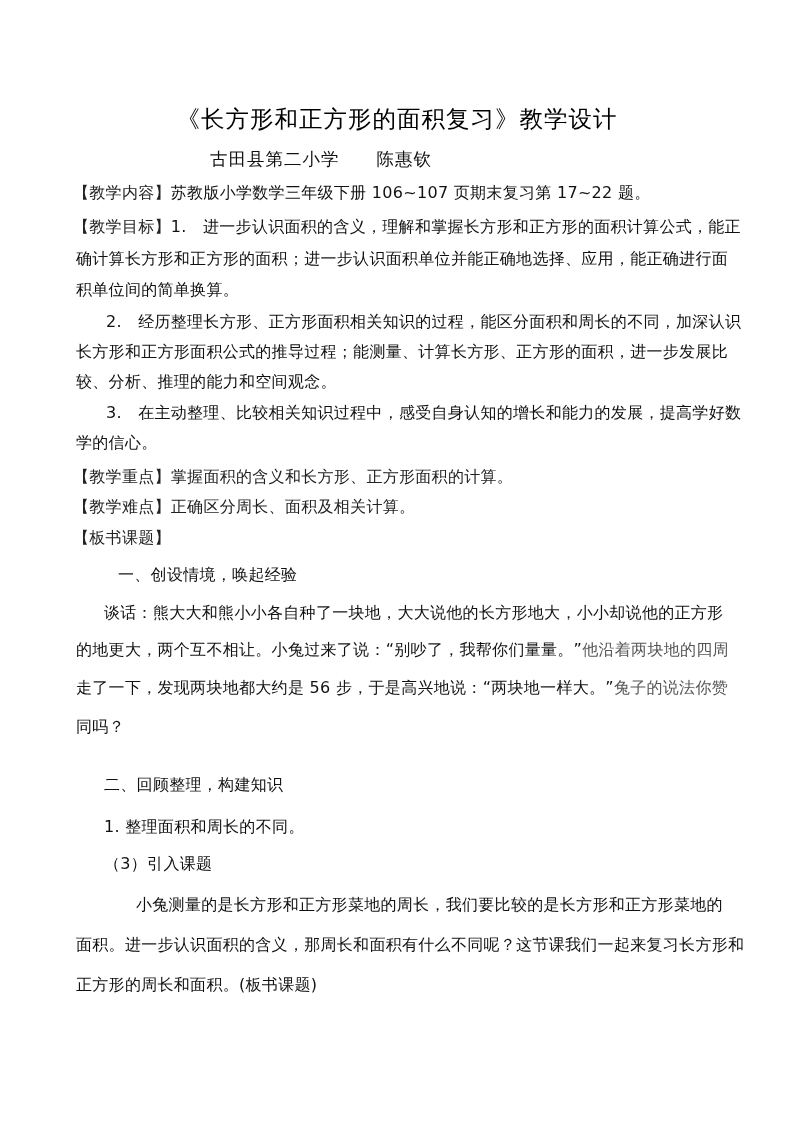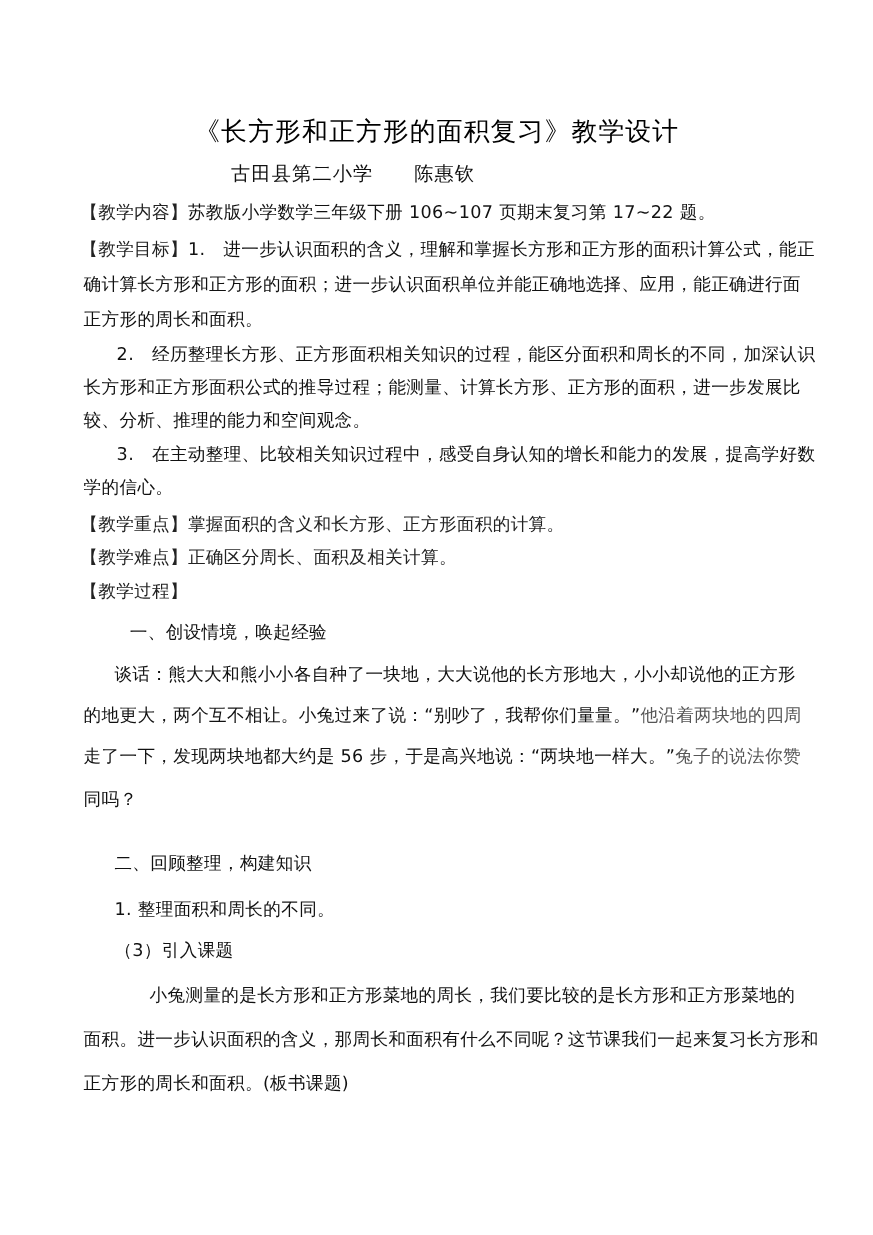--- a/index.html
+++ b/index.html
@@ -36,38 +36,38 @@
   <div class="subtitle">古田县第二小学　　陈惠钦</div>
 
   <div class="line" style="top:183px; left:73px;">
     <span class="bracket">【教学内容】</span><span>苏教版小学数学三年级下册 106~107 页期末复习第 17~22 题。</span>
   </div>
 
   <div class="line" style="top:217px; left:73px;">
     <span class="bracket">【教学目标】</span><span>1.　进一步认识面积的含义，理解和掌握长方形和正方形的面积计算公式，能正</span>
   </div>
   <div class="line" style="top:249px;">确计算长方形和正方形的面积；进一步认识面积单位并能正确地选择、应用，能正确进行面</div>
-  <div class="line" style="top:280px;">正方形的周长和面积。</div>
+  <div class="line" style="top:280px;">积单位间的简单换算。</div>
 
   <div class="line" style="top:312px; left:106px;">2.　经历整理长方形、正方形面积相关知识的过程，能区分面积和周长的不同，加深认识</div>
   <div class="line" style="top:342px;">长方形和正方形面积公式的推导过程；能测量、计算长方形、正方形的面积，进一步发展比</div>
   <div class="line" style="top:372px;text-align:right;">较、分析、推理的能力和空间观念。</div>
 
   <div class="line" style="top:403px; left:106px;">3.　在主动整理、比较相关知识过程中，感受自身认知的增长和能力的发展，提高学好数</div>
   <div class="line" style="top:433px;">学的信心。</div>
 
   <div class="line serif" style="top:467px; left:73px;">
     <span>【教学重点】</span><span>掌握面积的含义和长方形、正方形面积的计算。</span>
   </div>
 
   <div class="line serif" style="top:497px; left:73px;">
     <span>【教学难点】</span><span>正确区分周长、面积及相关计算。</span>
   </div>
 
-  <div class="line serif" style="top:528px; left:73px;">【教学过程】</div>
+  <div class="line serif" style="top:528px; left:73px;">【板书课题】</div>
 
   <div class="line" style="top:565px; left:118px;">一、创设情境，唤起经验</div>
 
   <div class="line" style="top:603px; left:104px;">谈话：熊大大和熊小小各自种了一块地，大大说他的长方形地大，小小却说他的正方形</div>
   <div class="line" style="top:640px;">
     <span>的地更大，两个互不相让。小兔过来了说：“别吵了，我帮你们量量。”</span><span class="gray">他沿着两块地的四周</span>
   </div>
   <div class="line" style="top:678px;">
     <span>走了一下，发现两块地都大约是 56 步，于是高兴地说：“两块地一样大。”</span><span class="gray">兔子的说法你赞</span>
   </div>

